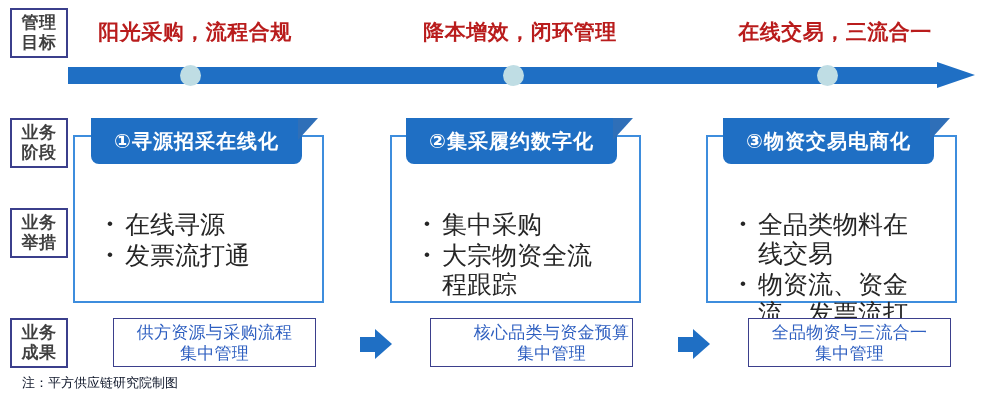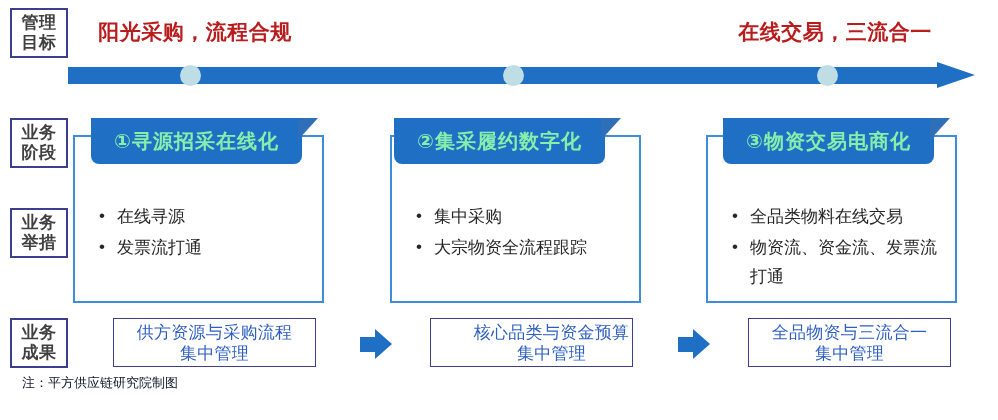--- a/index.html
+++ b/index.html
@@ -111,25 +111,25 @@
   }
   #card-1 { left: 73px;  width: 251px; }
   #card-2 { left: 390px; width: 251px; padding-left: 48px; }
   #card-3 { left: 706px; width: 251px; }
 
   .card-bullets {
     position: absolute;
     left: 14px;
     right: 8px;
     top: 57px;
-    margin: 8px;
+    margin: 16px;
     padding: 0;
     list-style: none;
     color: #262626;
-    font-size: 17px;
+    font-size: 25px;
     line-height: 29px;
   }
   .card-bullets li {
     position: relative;
     padding-left: 20px;
     margin: 0 0 2px 0;
   }
   .card-bullets li::before {
     content: "•";
     position: absolute;
@@ -140,35 +140,35 @@
   }
 
   
   .stage-banner {
     position: absolute;
     top: 118px;
     height: 46px;
     z-index: 5;
   }
   #banner-1 { left: 91px;  width: 222px; }
-  #banner-2 { left: 394px; width: 222px; }
+  #banner-2 { left: 406px; width: 222px; }
   #banner-3 { left: 723px; width: 222px; }
 
   .banner-body {
     position: absolute;
     left: 0;
     top: 0;
     width: 211px;
     height: 46px;
     background: #1F6FC4;
     border-radius: 0 0 8px 8px;
     display: flex;
     align-items: center;
     justify-content: center;
-    color: #86efac;
+    color: #ffffff;
     font-weight: bold;
     font-size: 20px;
     letter-spacing: 1px;
   }
   .banner-fold {
     position: absolute;
     left: 207px;
     top: 0;
     width: 0;
     height: 0;
@@ -253,20 +253,21 @@
   <div class="row-label" id="label-action">
     <span>业务</span>
     <span>举措</span>
   </div>
   <div class="row-label" id="label-result">
     <span>业务</span>
     <span>成果</span>
   </div>
 
   <div class="goal-title" id="goal-1">阳光采购，流程合规</div>
+  <div class="goal-title" id="goal-2">降本增效，闭环管理</div>
   <div class="goal-title" id="goal-3">在线交易，三流合一</div>
 
   <div id="timeline">
     <div id="timeline-bar"></div>
     <div id="timeline-head"></div>
     <div class="timeline-dot" id="dot-1"></div>
     <div class="timeline-dot" id="dot-2"></div>
     <div class="timeline-dot" id="dot-3"></div>
   </div>
 

